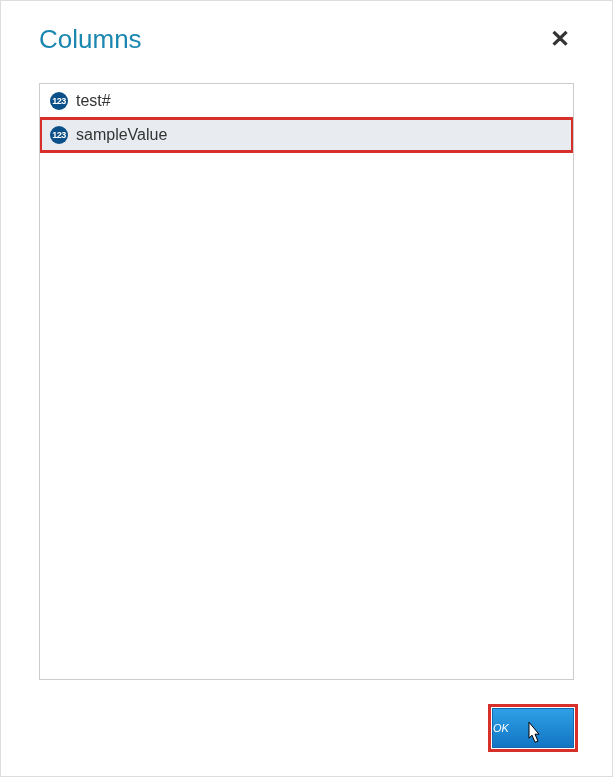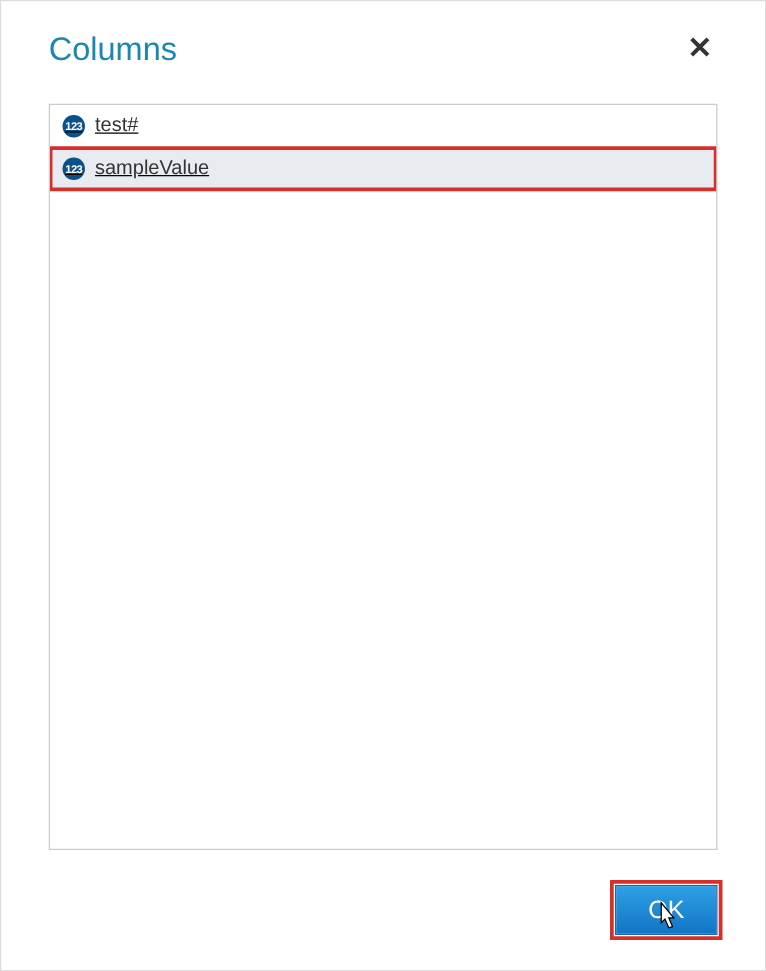--- a/index.html
+++ b/index.html
@@ -40,21 +40,20 @@
       cursor: pointer;
       line-height: 1;
       padding: 4px;
     }
     .list-container {
       border: 1px solid #ccc;
       flex: 1;
       margin-bottom: 28px;
       background: #fff;
       overflow: hidden;
-      text-decoration: underline;
     }
     .list-item {
       display: flex;
       align-items: center;
       padding: 8px 10px;
       cursor: pointer;
       gap: 8px;
       font-size: 16px;
       color: #333;
     }
@@ -81,28 +80,29 @@
     }
     .dialog-footer {
       display: flex;
       justify-content: flex-end;
       gap: 14px;
       align-items: center;
     }
     .btn {
       min-width: 82px;
       height: 40px;
-      font-size: 20px;
+      font-size: 11px;
       cursor: pointer;
       border: 1px solid #ccc;
       background: #fff;
       color: #333;
       display: inline-flex;
       align-items: center;
-      justify-content: center;
+      justify-content: flex-start;
+      font-style: italic;
     }
     .btn-primary {
       background: linear-gradient(#2ea0e6, #1275c4);
       color: #fff;
       border: 1px solid #0f6bb5;
       outline: 3px solid #d7302a;
       outline-offset: 1px;
       position: relative;
     }
     .cursor-pointer {

